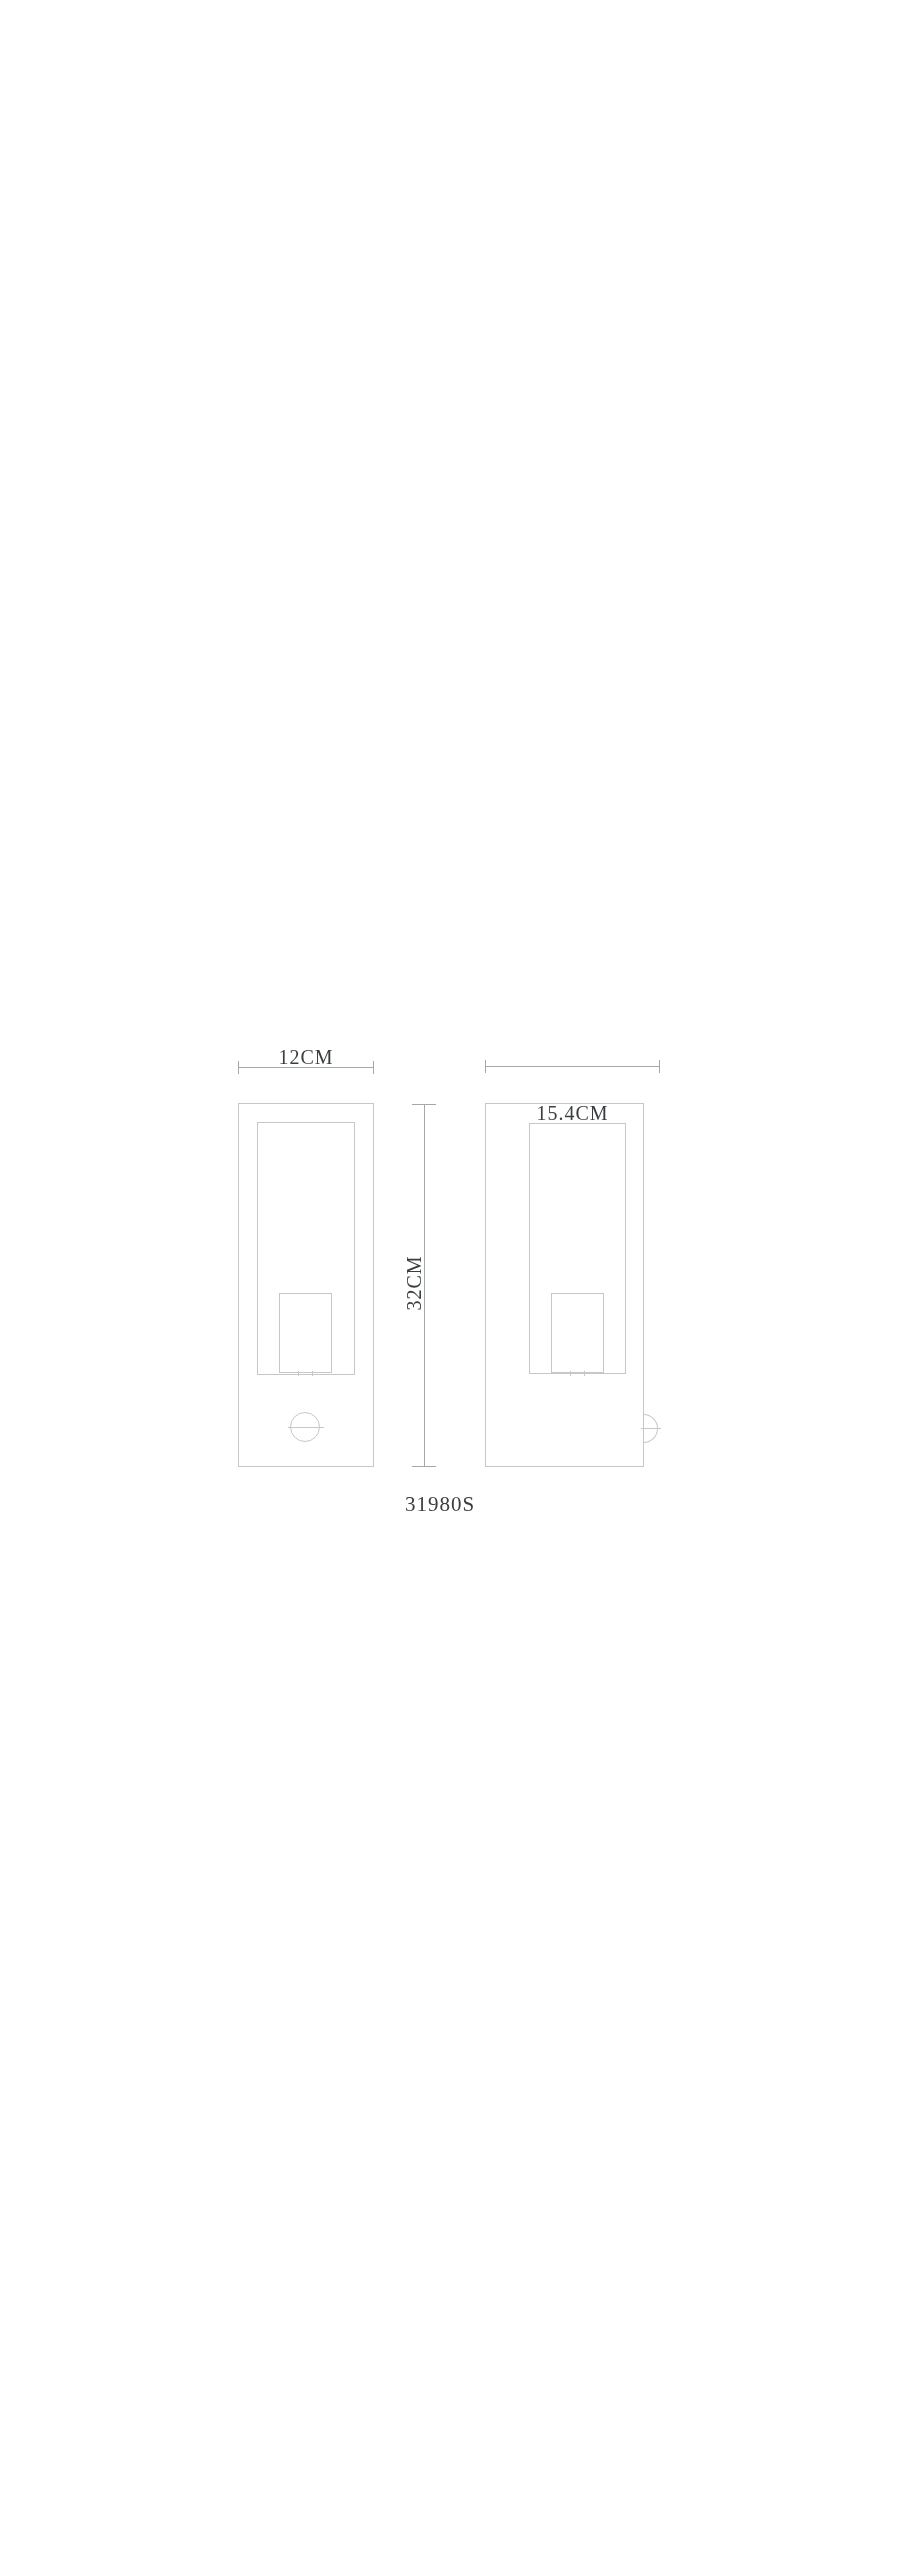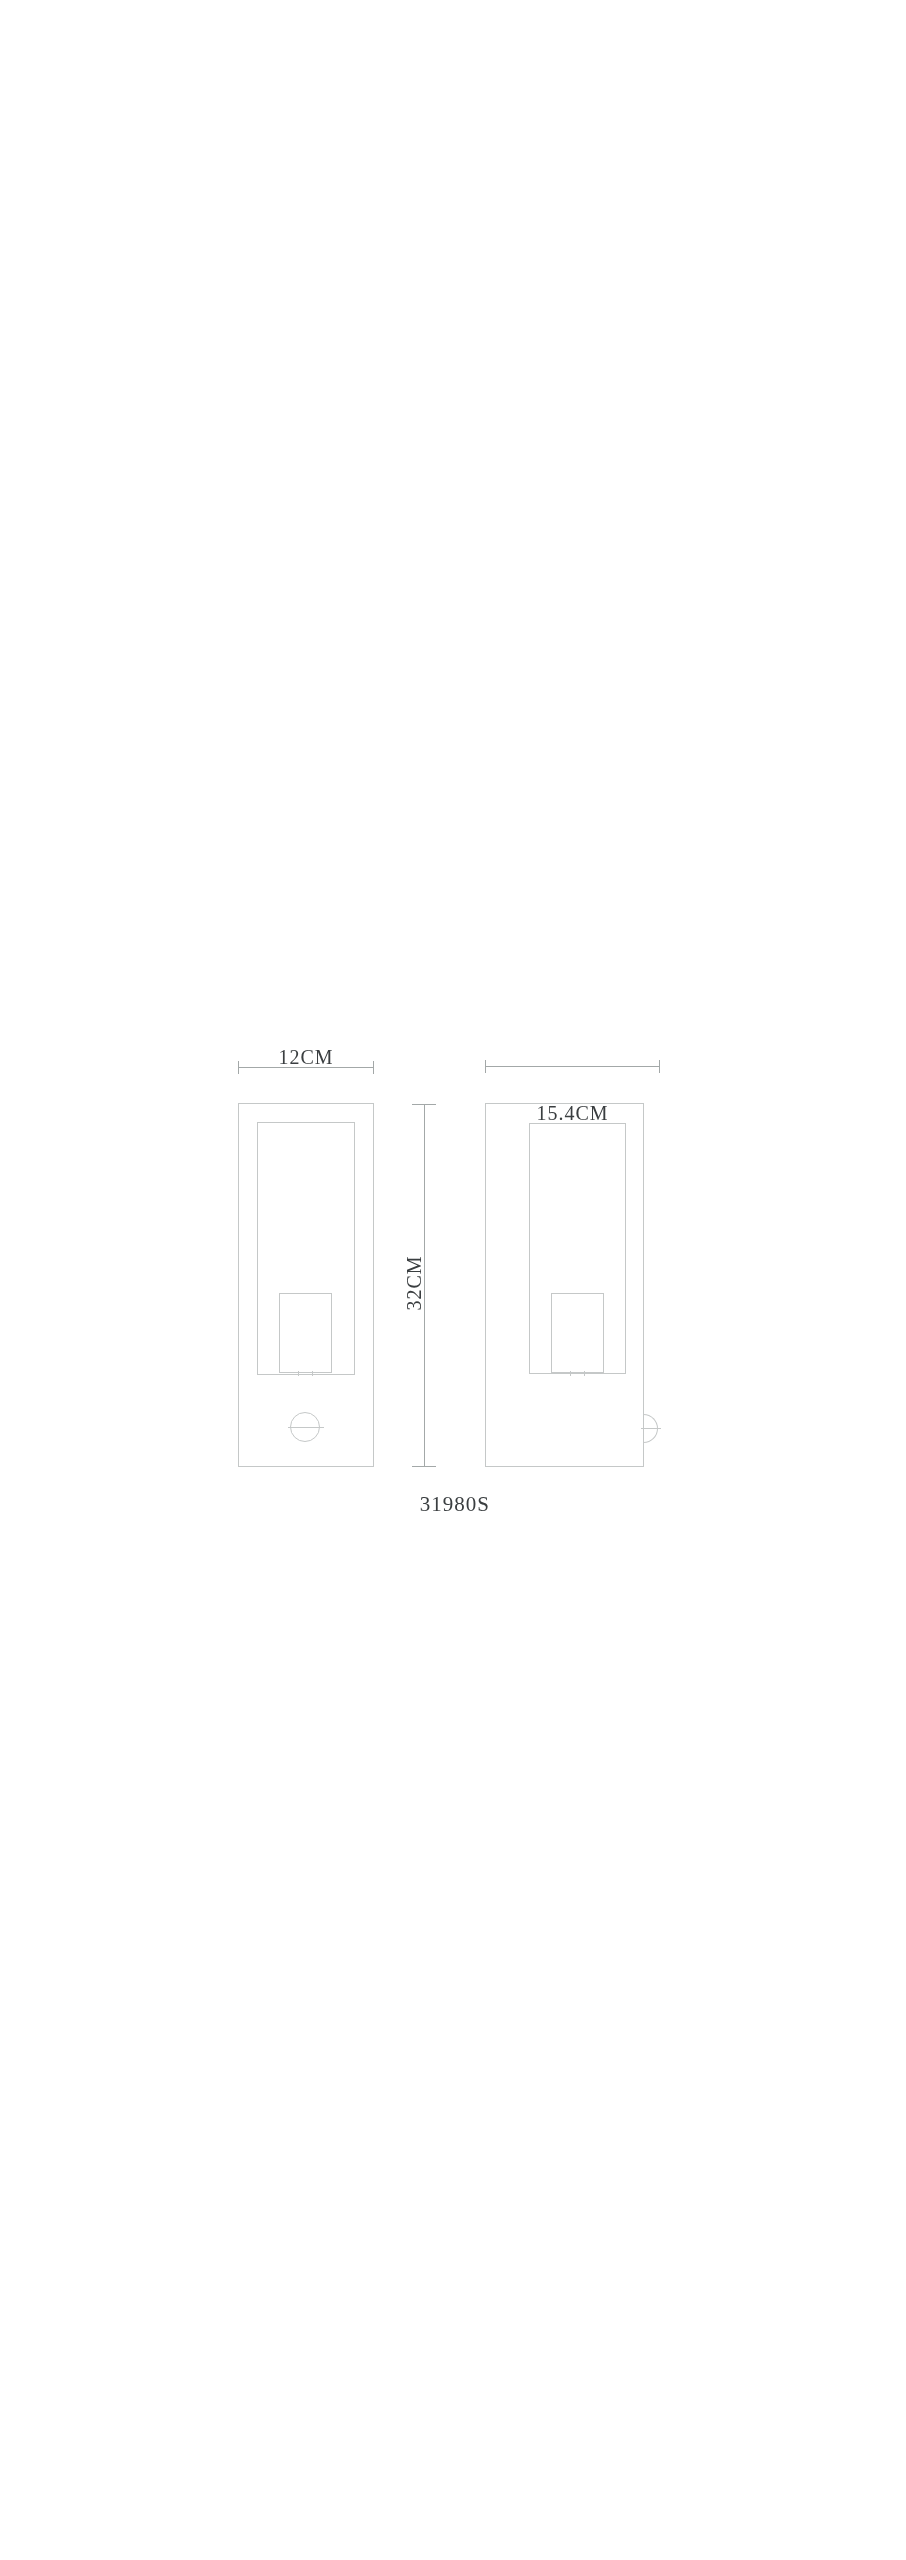--- a/index.html
+++ b/index.html
@@ -31,21 +31,21 @@
     text-align: center;
     letter-spacing: 1px;
     white-space: nowrap;
   }
   .rotated { transform: rotate(-90deg); }
 
   .product-code {
     color: #3a3e40;
     font-size: 21px;
     line-height: 24px;
-    text-align: right;
+    text-align: center;
     letter-spacing: 1px;
     white-space: nowrap;
   }
 
   .sensor-circle {
     border: 1px solid #c5c8c8;
     border-radius: 50%;
     background: transparent;
   }
   .sensor-bump {

